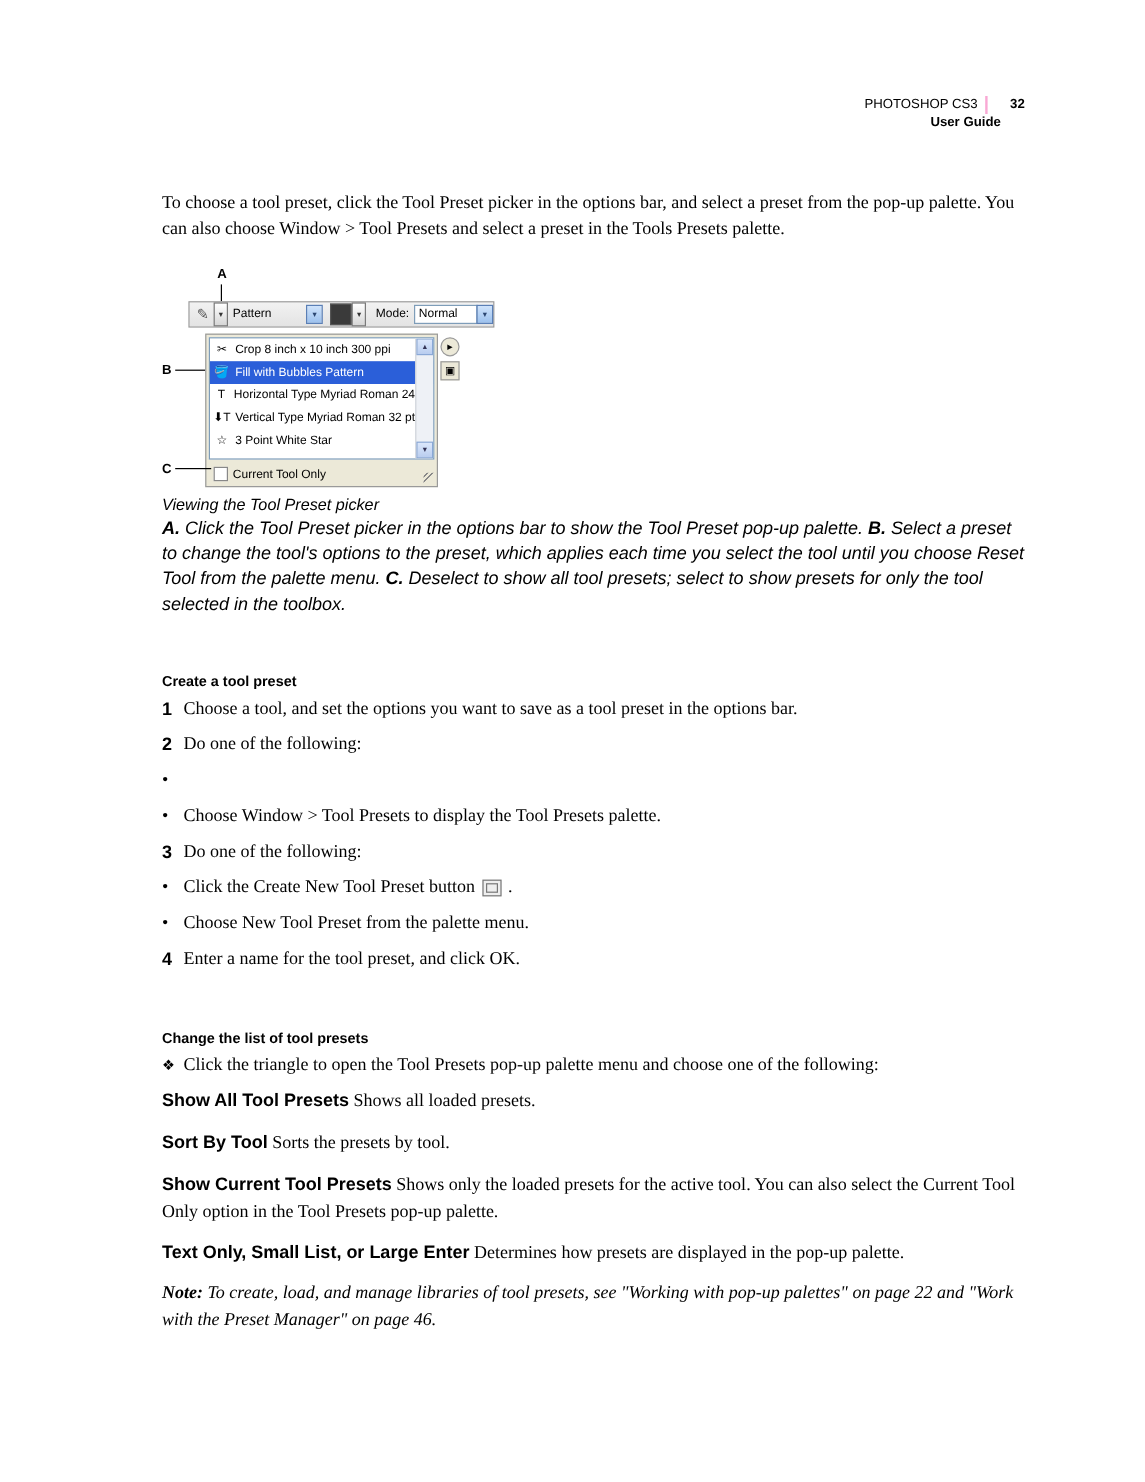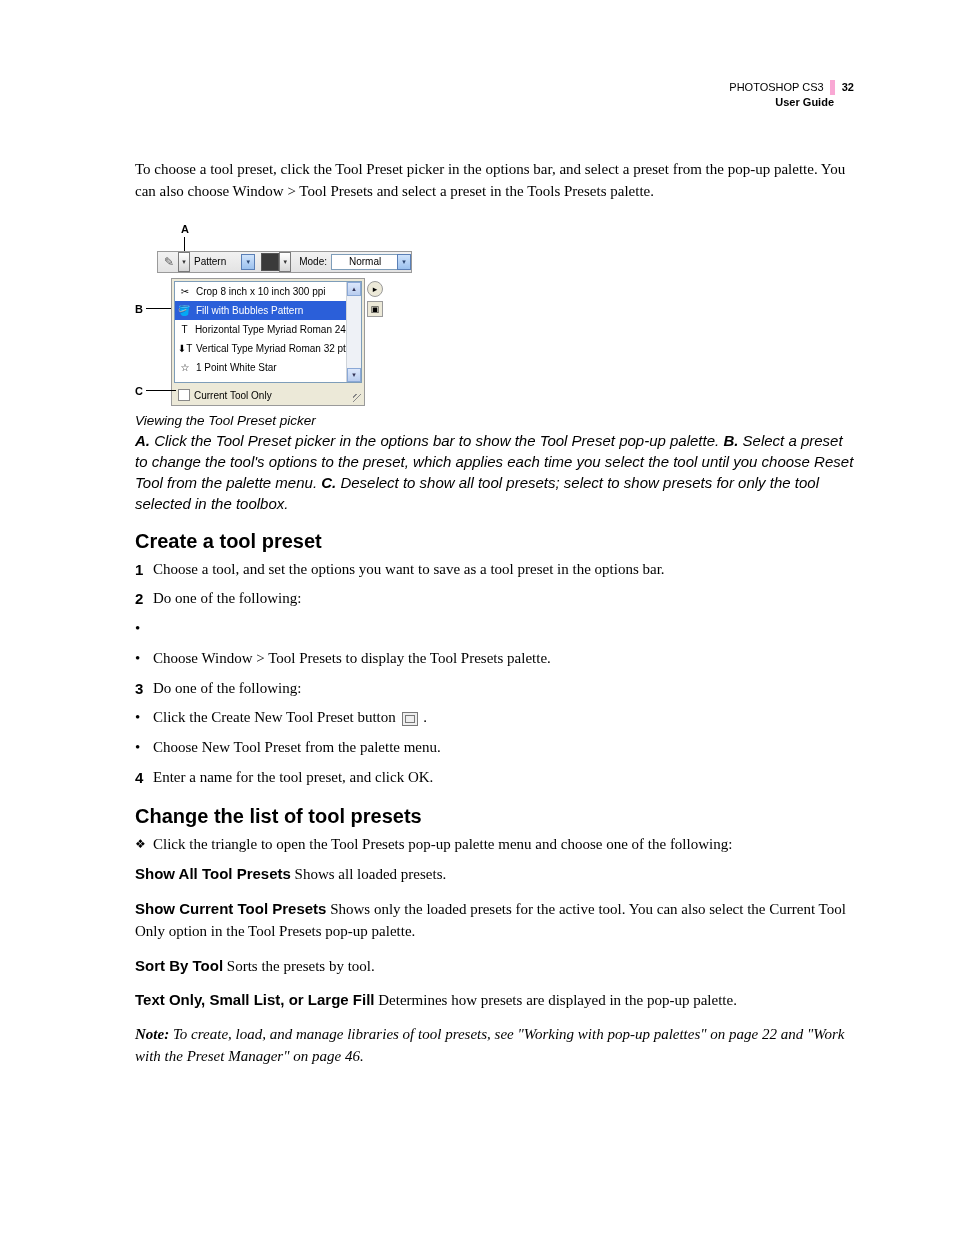--- a/index.html
+++ b/index.html
@@ -17,23 +17,23 @@
   }
   .header {
     text-align: right;
     font-family: "Myriad Pro", Arial, Helvetica, sans-serif;
     font-size: 11px;
     margin-bottom: 48px;
     line-height: 1.35;
   }
   .header .line1 {
     display: inline-block;
-    border-right: 5px solid #f9a8d4;
+    border-right: 2px solid #f9a8d4;
     padding-right: 6px;
-    margin-right: 4px;
+    margin-right: 16px;
   }
   .header .pagenum {
     font-weight: 700;
     font-size: 11px;
   }
   .header .line2 {
     font-weight: 700;
     padding-right: 20px;
   }
   .intro {
@@ -97,21 +97,21 @@
     border:1px solid #5a7fb6;
     display:flex;align-items:center;justify-content:center;
     font-size:7px;color:#2a4570;
   }
   .swatch {
     width:16px;height:16px;background:#3a3a3a;border:1px solid #555;margin-right:0;
   }
   .mode-field {
     margin-left: 4px;
     background:#fff;border:1px solid #7e9db9;
-    height:14px;width:48px;font-size:10px;padding-left:17px;
+    height:14px;width:48px;font-size:10px;padding-left:3px;
     display:flex;align-items:center;
   }
   
   .popup {
     position:absolute;
     left:36px; top:53px;
     width:192px;
     background:#ece9d8;
     border:1px solid #9a9a9a;
     box-shadow: 3px 3px 0 rgba(0,0,0,0);
@@ -157,22 +157,22 @@
     display:flex;align-items:center;justify-content:center;font-size:9px;
   }
 
   .figure-caption-title { font-style: italic; font-size: 13.5px; margin-top: 8px; }
   .figure-caption { font-style: italic; font-size: 15px; line-height: 1.4; margin-top:2px; }
   .figure-caption b { font-style: italic; font-weight: 700; }
 
   .section-head {
     font-family: "Myriad Pro", Arial, Helvetica, sans-serif;
     font-weight: 700;
-    font-size: 20px;
-    margin-top: 16px;
+    font-size: 12px;
+    margin-top: 47px;
     margin-bottom: 6px;
   }
   .step-row, .bullet-row, .body-row, .diamond-row {
     font-size: 15px;
     line-height: 1.45;
     margin: 6px 0 8px 0;
     display:flex;
   }
   .step-num {
     font-family: "Myriad Pro", Arial, sans-serif;
@@ -254,21 +254,21 @@
           <div class="preset-row">
             <span class="pico">T</span>
             <span>Horizontal Type Myriad Roman 24 pt</span>
           </div>
           <div class="preset-row">
             <span class="pico">⬇T</span>
             <span>Vertical Type Myriad Roman 32 pt</span>
           </div>
           <div class="preset-row">
             <span class="pico">☆</span>
-            <span>1 Point White Star</span>
+            <span>3 Point White Star</span>
           </div>
           <div class="scrollbar">
             <div class="scroll-btn" style="position:absolute;top:0">▴</div>
             <div class="scroll-btn" style="position:absolute;bottom:0">▾</div>
           </div>
         </div>
         <div class="popup-footer">
           <span class="checkbox"></span>
           <span>Current Tool Only</span>
         </div>
@@ -327,26 +327,26 @@
 
   <div class="diamond-row">
     <span class="dia">❖</span>
     <span>Click the triangle to open the Tool Presets pop-up palette menu and choose one of the following:</span>
   </div>
 
   <div class="def-row">
     <span class="def-term">Show All Tool Presets</span><span>  Shows all loaded presets.</span>
   </div>
   <div class="def-row">
+    <span class="def-term">Sort By Tool</span><span>  Sorts the presets by tool.</span>
+  </div>
+  <div class="def-row">
     <span class="def-term">Show Current Tool Presets</span><span>  Shows only the loaded presets for the active tool. You can also select the Current Tool Only option in the Tool Presets pop-up palette.</span>
   </div>
   <div class="def-row">
-    <span class="def-term">Sort By Tool</span><span>  Sorts the presets by tool.</span>
-  </div>
-  <div class="def-row">
-    <span class="def-term">Text Only, Small List, or Large Fill</span><span>  Determines how presets are displayed in the pop-up palette.</span>
+    <span class="def-term">Text Only, Small List, or Large Enter</span><span>  Determines how presets are displayed in the pop-up palette.</span>
   </div>
 
   <div class="note">
     <span class="note-label">Note:</span><span class="note-body"> To create, load, and manage libraries of tool presets, see "Working with pop-up palettes" on page 22 and "Work with the Preset Manager" on page 46.</span>
   </div>
 
 </div>
 
 </body></html>

